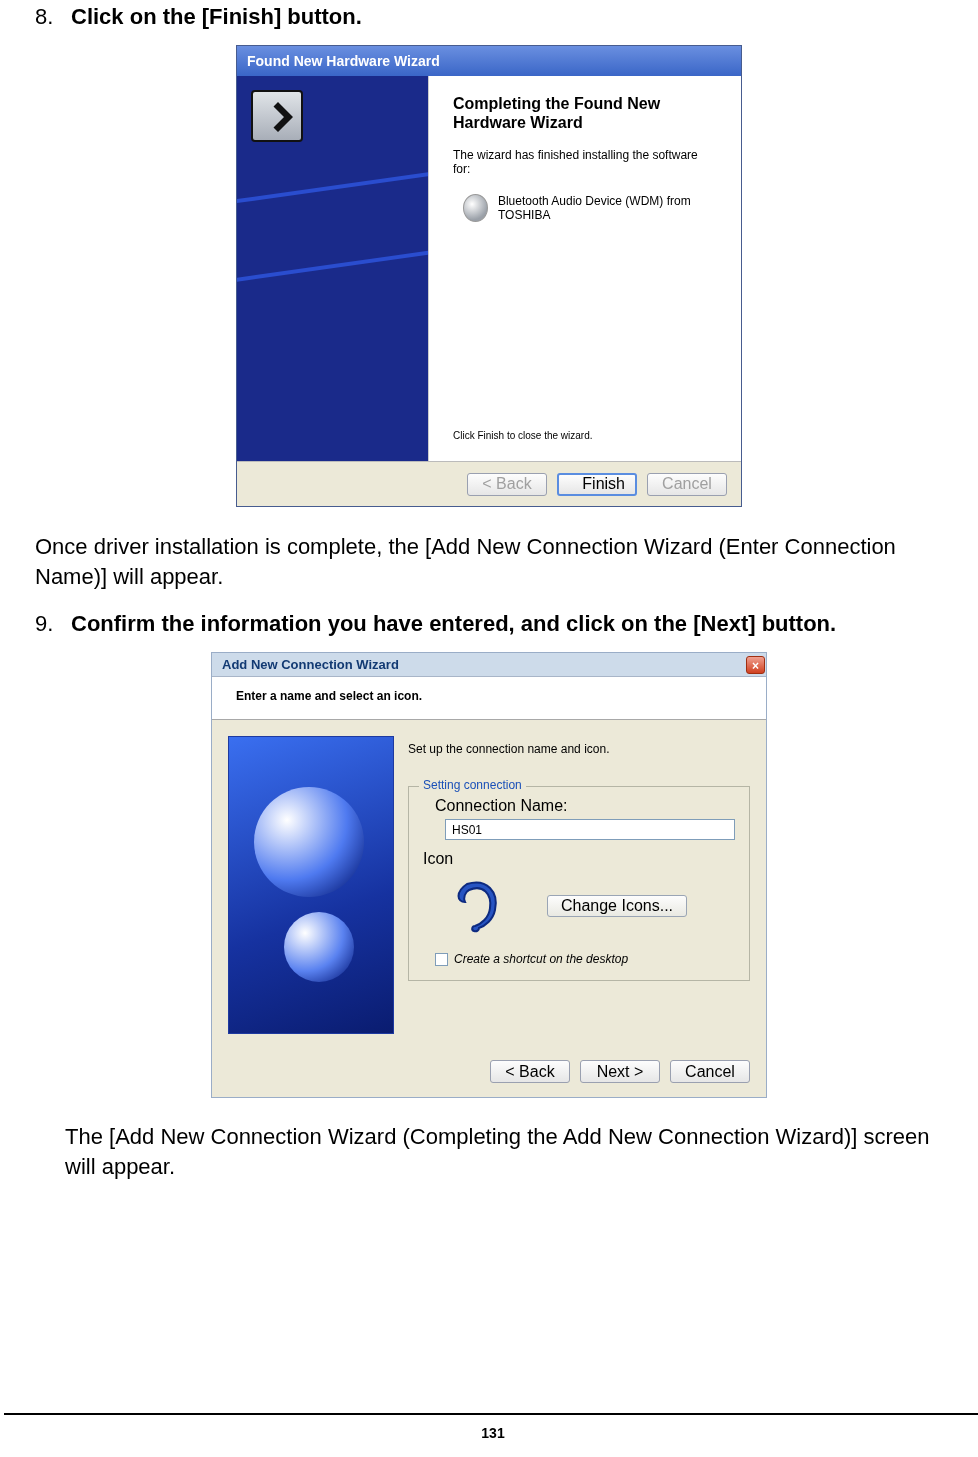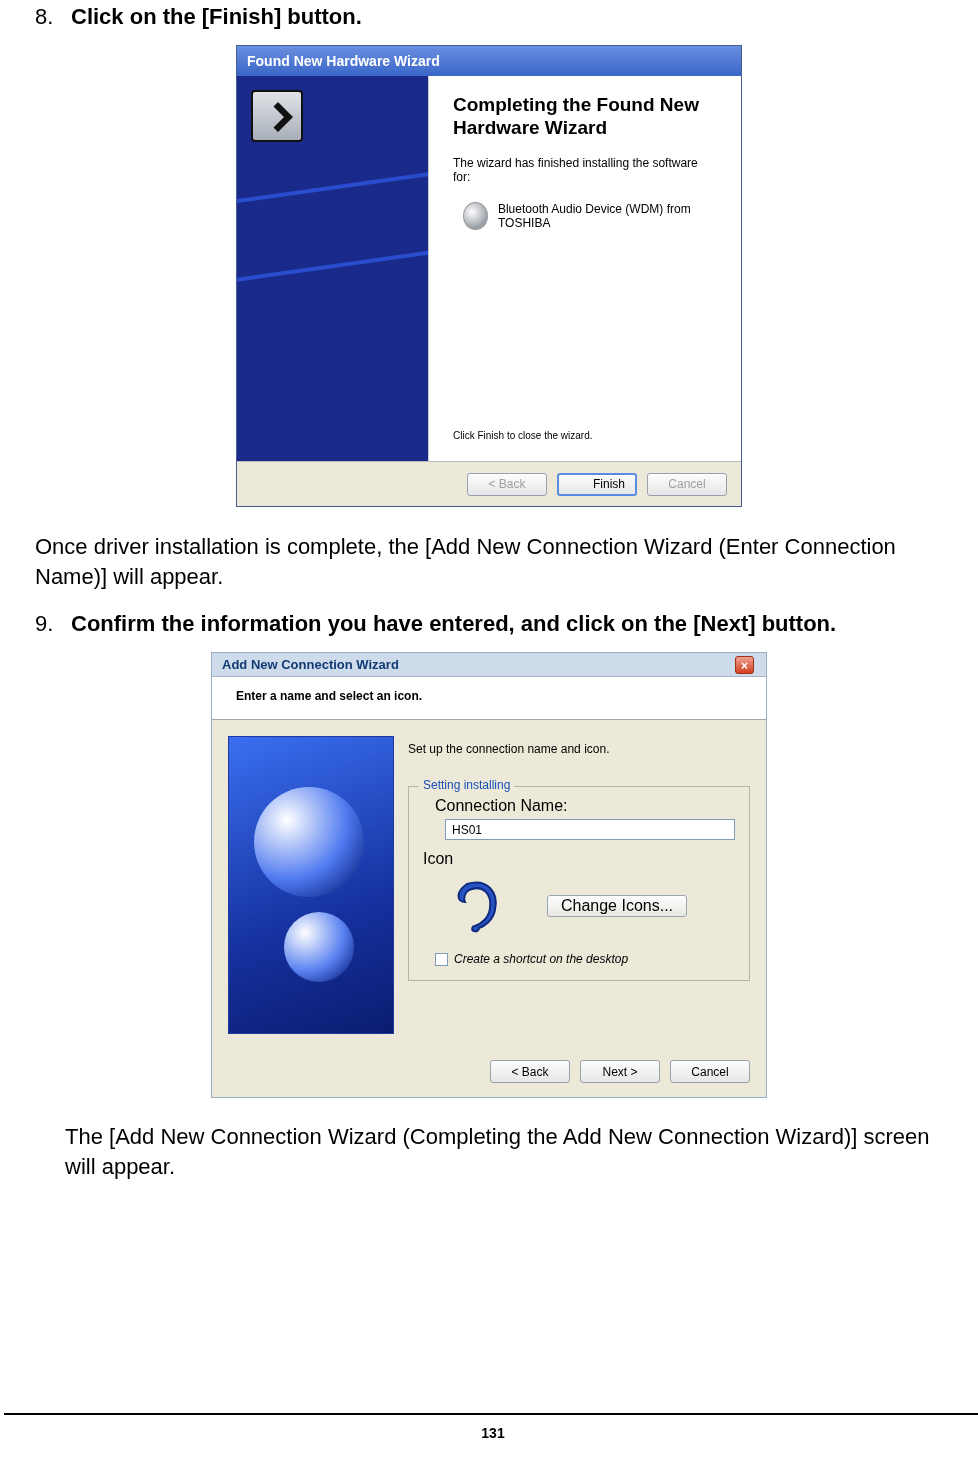--- a/index.html
+++ b/index.html
@@ -62,21 +62,21 @@
       border: 4px solid #2a4dcf; border-right: none; border-bottom: none;
       transform: rotate(-8deg);
     }
     .wiz1-blue-lines2 {
       position: absolute; top: 190px; left: -40px;
       width: 260px; height: 200px;
       border: 4px solid #2a4dcf; border-right: none; border-bottom: none;
       transform: rotate(-8deg);
     }
     .wiz1-content { flex: 1; padding: 18px 24px; }
-    .wiz1-heading { font-size: 19px; font-weight: bold; color: #000; line-height: 1.2; margin-bottom: 16px; }
+    .wiz1-heading { font-size: 16px; font-weight: bold; color: #000; line-height: 1.2; margin-bottom: 16px; }
     .wiz1-sub { font-size: 12px; color: #000; margin-bottom: 18px; }
     .wiz1-device-row { display: flex; align-items: flex-end; gap: 10px; padding-left: 10px; }
     .speaker-icon {
       width: 28px; height: 28px; border-radius: 50%;
       background: radial-gradient(circle at 35% 35%, #fff, #9aa0a8 70%);
       border: 1px solid #999;
     }
     .wiz1-device { font-size: 12px; }
     .wiz1-closetext { position: absolute; font-size: 10px; }
     .wiz1-content { position: relative; }
@@ -88,21 +88,21 @@
       display: flex;
       justify-content: flex-end;
       align-items: center;
       gap: 10px;
       padding: 0 14px;
     }
     .win-btn {
       height: 23px; min-width: 80px;
       border: 1px solid #9aa0b0;
       background: linear-gradient(#fdfdfd,#e6e6e6);
-      font-size: 12px;
+      font-size: 16px;
       border-radius: 3px;
       padding: 0 10px;
       color: #000;
       cursor: pointer;
     }
     .win-btn.disabled { color: #a0a0a0; }
     .win-btn.default { border: 2px solid #5a8de0; text-align: right; }
 
     
     .wiz2 {
@@ -110,21 +110,21 @@
       margin: 12px auto 0 auto;
       border: 1px solid #9aadc7;
       background: #ece9d8;
       font-family: Tahoma, Arial, sans-serif;
       font-size: 12px;
     }
     .wiz2-titlebar {
       height: 24px;
       background: #cddbea;
       display: flex; justify-content: space-between; align-items: center;
-      padding: 0 12px 0 10px;
+      padding: 0 1px 0 10px;
       border-bottom: 1px solid #a8b5c8;
     }
     .wiz2-title { color: #123a73; font-weight: bold; font-size: 13px; }
     .wiz2-close {
       width: 19px; height: 18px;
       background: linear-gradient(#f0a090,#d04020);
       color: #fff; font-weight: bold;
       font-size: 12px; line-height: 18px; text-align: center;
       border: 1px solid #a02e10; border-radius: 3px;
     }
@@ -244,21 +244,21 @@
   </div>
   <div class="wiz2-header">Enter a name and select an icon.</div>
   <div class="wiz2-body">
     <div class="wiz2-sidebar">
       <div class="orb1"></div>
         <div class="orb2"></div>
     </div>
     <div class="wiz2-main">
       <div class="wiz2-instr">Set up the connection name and icon.</div>
       <div class="fieldset">
-        <div class="fieldset-legend">Setting installing</div>
+        <div class="fieldset-legend">Setting connection</div>
         <div class="fld-lbl">Connection Name:</div>
         <input class="txt-input" value="HS01" style="">
         <div class="fld-lbl" style="margin-left:0; margin-top:10px;">Icon</div>
         <div class="icon-row">
           <div class="headset-icon">
             <svg viewBox="0 0 64 60">
               <path d="M22 8 C42 2 54 16 50 34 C48 44 40 50 34 52 C34 54 32 56 29 55 C26 54 27 50 30 50 C36 48 44 42 45 32 C47 18 38 8 24 14 C20 16 18 22 20 26 C12 26 10 16 22 8 Z" fill="#2754c2" stroke="#0d2a80" stroke-width="2"></path>
             </svg>
           </div>
           <button class="change-btn">Change Icons...</button>

